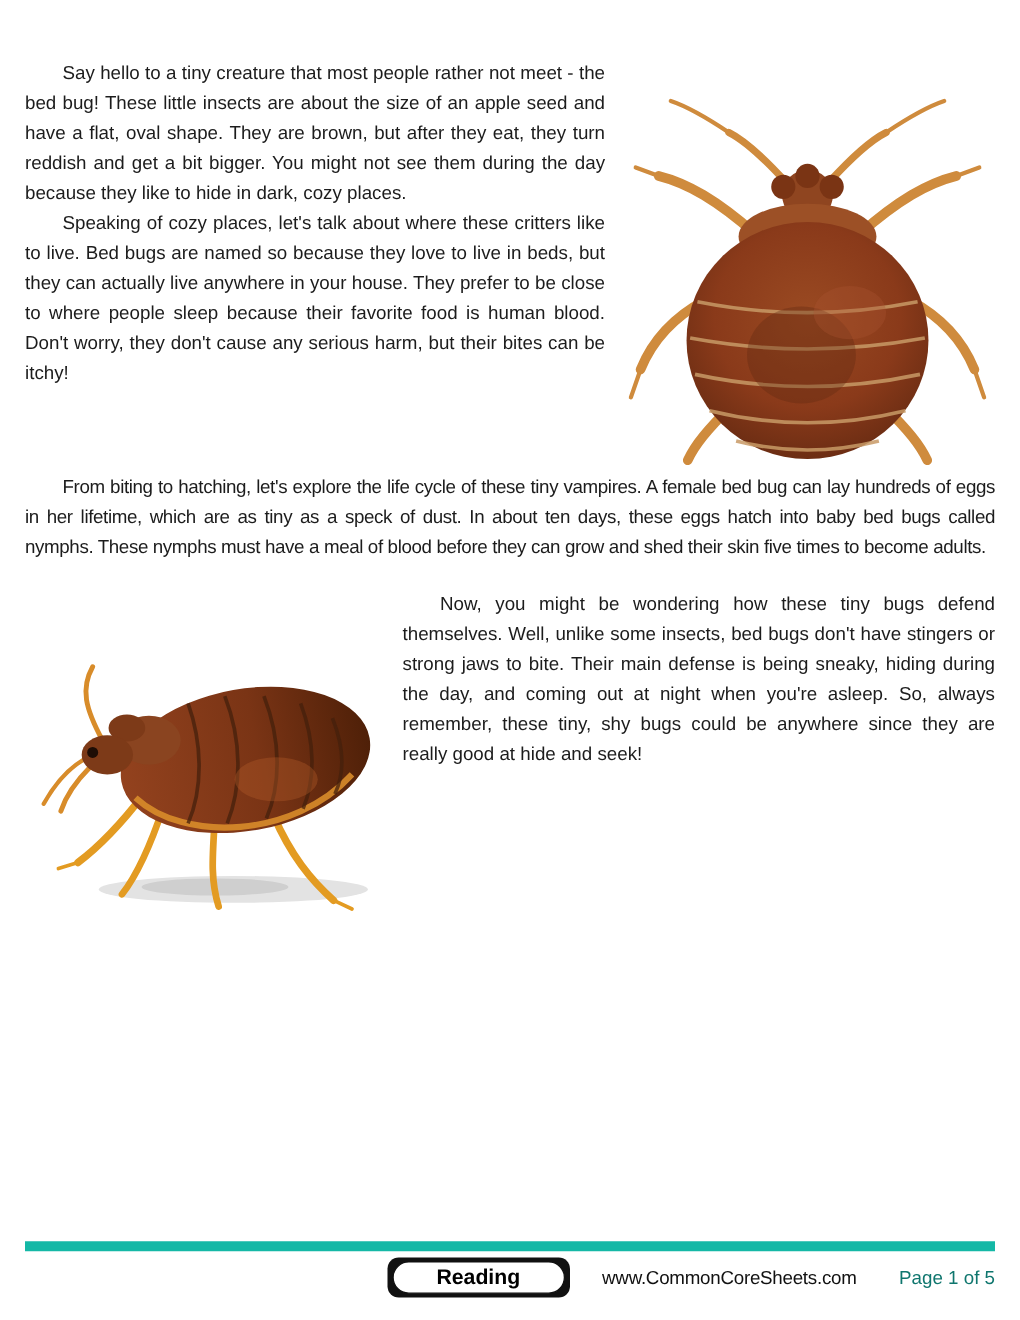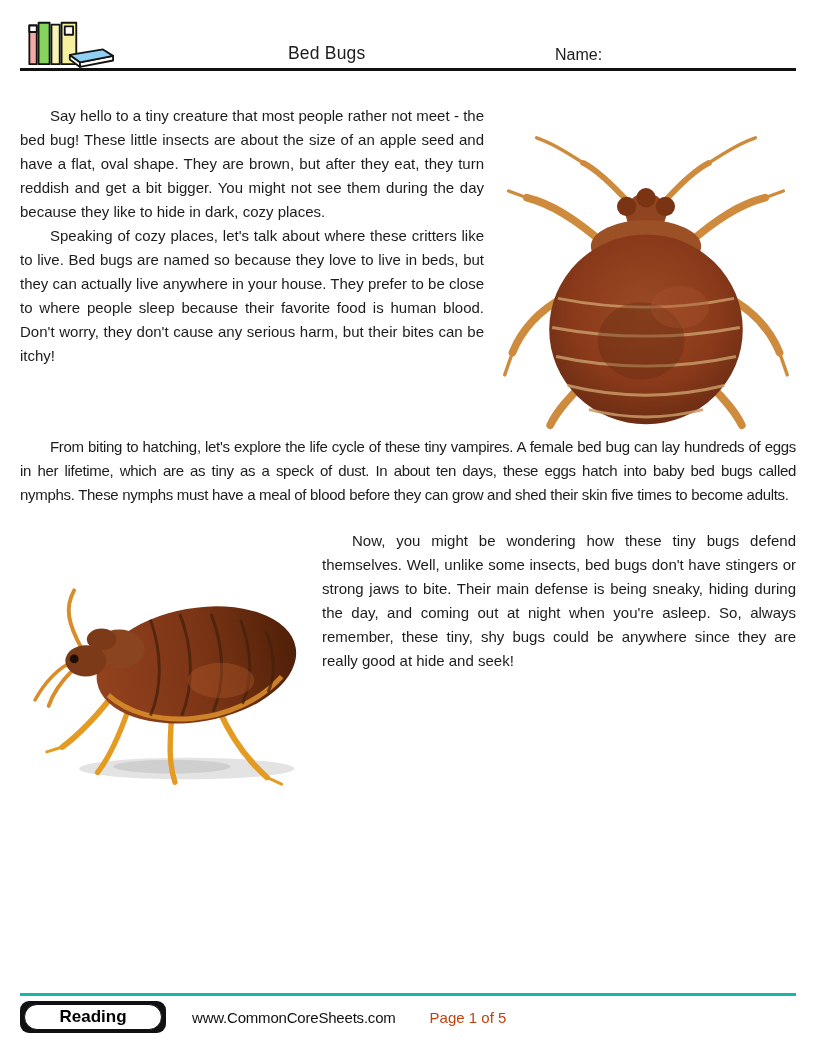--- a/index.html
+++ b/index.html
@@ -23,50 +23,31 @@
   p.reading{margin:0;font-size:15px;line-height:24px;text-align:justify;text-indent:30px;}
   .section1{display:flex;margin-top:33px;}
   .col-text{width:464px;flex:none;}
   .p2{margin-top:18px;}
   .bug-top-wrap{margin-left:auto;margin-top:-7px;line-height:0;}
   .p3{margin-top:18px;letter-spacing:-0.3px;}
   .section3{display:flex;margin-top:22px;}
   .bug-side-wrap{width:300px;flex:none;margin-top:34px;margin-left:2px;line-height:0;}
   .p4{flex:1;margin-left:14px;margin-top:14px;}
   
-  .footer{position:absolute;top:993px;left:20px;right:20px;border-top:3px solid #14b8a6;display:flex;align-items:center;padding-top:5px;}
+  .footer{position:absolute;top:993px;left:20px;right:20px;border-top:8px solid #14b8a6;display:flex;align-items:center;padding-top:5px;justify-content:flex-end;}
   .badge{background:#111;border-radius:9px;padding:3px 4px;width:138px;flex:none;}
   .badge-pill{background:#fff;border:1px solid #111;border-radius:15px;text-align:center;font-weight:bold;font-size:17px;padding:2px 0;color:#000;}
   .website{margin-left:26px;font-size:15px;letter-spacing:-0.2px;color:#111;}
-  .pageinfo{margin-left:34px;font-size:15px;color:#c2410c;}
+  .pageinfo{margin-left:34px;font-size:15px;color:#0f766e;}
 </style>
 </head>
 <body>
 
 <div class="page">
 
-  <div class="header">
-    <span class="logo">
-      <svg width="92" height="54" viewBox="0 0 100 58" aria-hidden="true">
-        <g stroke="#141414" stroke-width="2" stroke-linejoin="round">
-          <rect x="8" y="10" width="8" height="42" fill="#f4aaa5"></rect>
-          <rect x="8" y="10" width="8" height="7" fill="#ffffff"></rect>
-          <rect x="18" y="7" width="12" height="45" fill="#86d45c"></rect>
-          <rect x="32" y="9" width="9" height="43" fill="#f7f4b8"></rect>
-          <rect x="43" y="7" width="16" height="45" fill="#f4f0a0"></rect>
-          <rect x="46.5" y="11" width="9" height="9" fill="#ffffff"></rect>
-          <path d="M52,42 L63,50 L63,55 L52,47 Z" fill="#ffffff"></path>
-          <path d="M63,50 L99,43 L99,48 L63,55 Z" fill="#ffffff"></path>
-          <path d="M52,42 L88,36 L99,43 L63,50 Z" fill="#8fd0f4"></path>
-        </g>
-      </svg>
-    </span>
-    <span class="title">Bed Bugs</span>
-    <span class="name-label">Name:</span>
-  </div>
 
   <div class="section1">
     <div class="col-text">
       <p class="reading">Say hello to a tiny creature that most people rather not meet - the bed bug! These little insects are about the size of an apple seed and have a flat, oval shape. They are brown, but after they eat, they turn reddish and get a bit bigger. You might not see them during the day because they like to hide in dark, cozy places.</p>
       <p class="reading p2">Speaking of cozy places, let's talk about where these critters like to live. Bed bugs are named so because they love to live in beds, but they can actually live anywhere in your house. They prefer to be close to where people sleep because their favorite food is human blood. Don't worry, they don't cause any serious harm, but their bites can be itchy!</p>
     </div>
     <span class="bug-top-wrap">
       <svg width="300" height="338" viewBox="0 0 310 345" aria-hidden="true">
         <defs>
           <radialGradient id="abd" cx="50%" cy="40%" r="70%">

